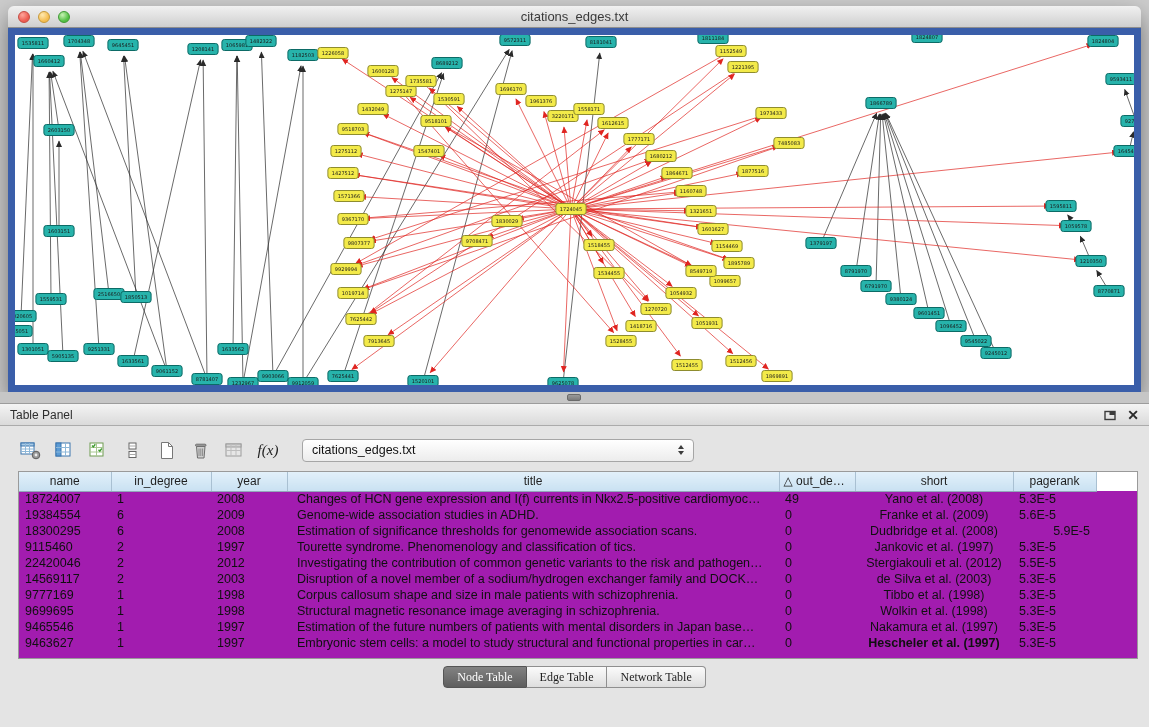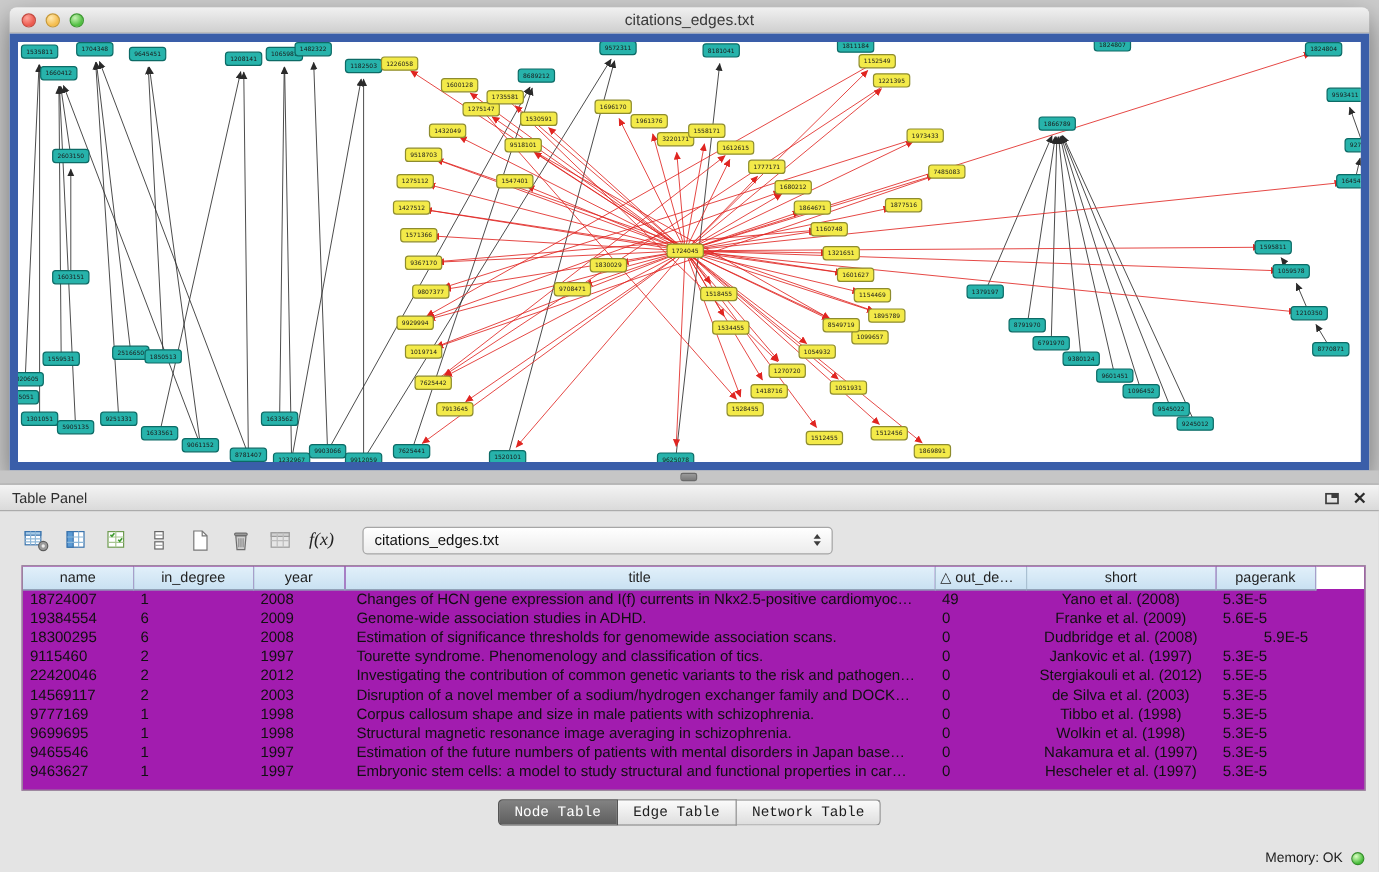--- a/index.html
+++ b/index.html
@@ -79,21 +79,21 @@
   }
   tbody td {
     height:16px; padding:0 6px; white-space:nowrap; overflow:hidden;
     font-size:12.5px; color:#101010;
   }
 
   .tabs { display:flex; justify-content:center; margin-top:7px; }
   .tab {
     height:22px; padding:0 13px; font-size:12px; color:#1d1d1d;
     background:linear-gradient(#fbfbfb,#dedede); border:1px solid #8f8f8f; border-left:none;
-    font-family:Liberation Mono, monospace;
+    font-family:Liberation Serif, serif;
   }
   .tab:first-child { border-left:1px solid #8f8f8f; border-radius:4px 0 0 4px; }
   .tab:last-child  { border-radius:0 4px 4px 0; }
   .tab.active { background:linear-gradient(#828282,#5e5e5e); color:#fff; border-color:#555; }
 
   .statusbar {
     position:absolute; left:0; right:0; bottom:0; height:24px;
     display:flex; align-items:center; justify-content:flex-end;
     padding-right:12px; gap:7px; font-size:11.5px; color:#1e1e1e;
   }
@@ -827,31 +827,27 @@
             <td style="text-align: center;">Nakamura et al. (1997)</td>
             <td style="text-align: left;">5.3E-5</td>
             <td></td>
           </tr>
           <tr>
             <td style="text-align: left; margin-top: 40px;">9463627</td>
             <td style="text-align: left;">1</td>
             <td style="text-align: left;">1997</td>
             <td style="text-align: left; padding-left: 10px;">Embryonic stem cells: a model to study structural and functional properties in car…</td>
             <td style="text-align: left;">0</td>
-            <td style="text-align: center;">Hescheler et al. (1997)</td>
+            <td style="text-align: center; font-weight: bold;">Hescheler et al. (1997)</td>
             <td style="text-align: left;">5.3E-5</td>
             <td></td>
           </tr>
         </tbody>
     </table>
   </div>
 
   <div class="tabs">
       <button class="tab active">Node Table</button>
       <button class="tab">Edge Table</button>
       <button class="tab">Network Table</button>
     </div>
 
-  <div class="statusbar">
-    <span>Memory: OK</span>
-    <span class="memdot"></span>
-  </div>
 </div>
 
 </body></html>

